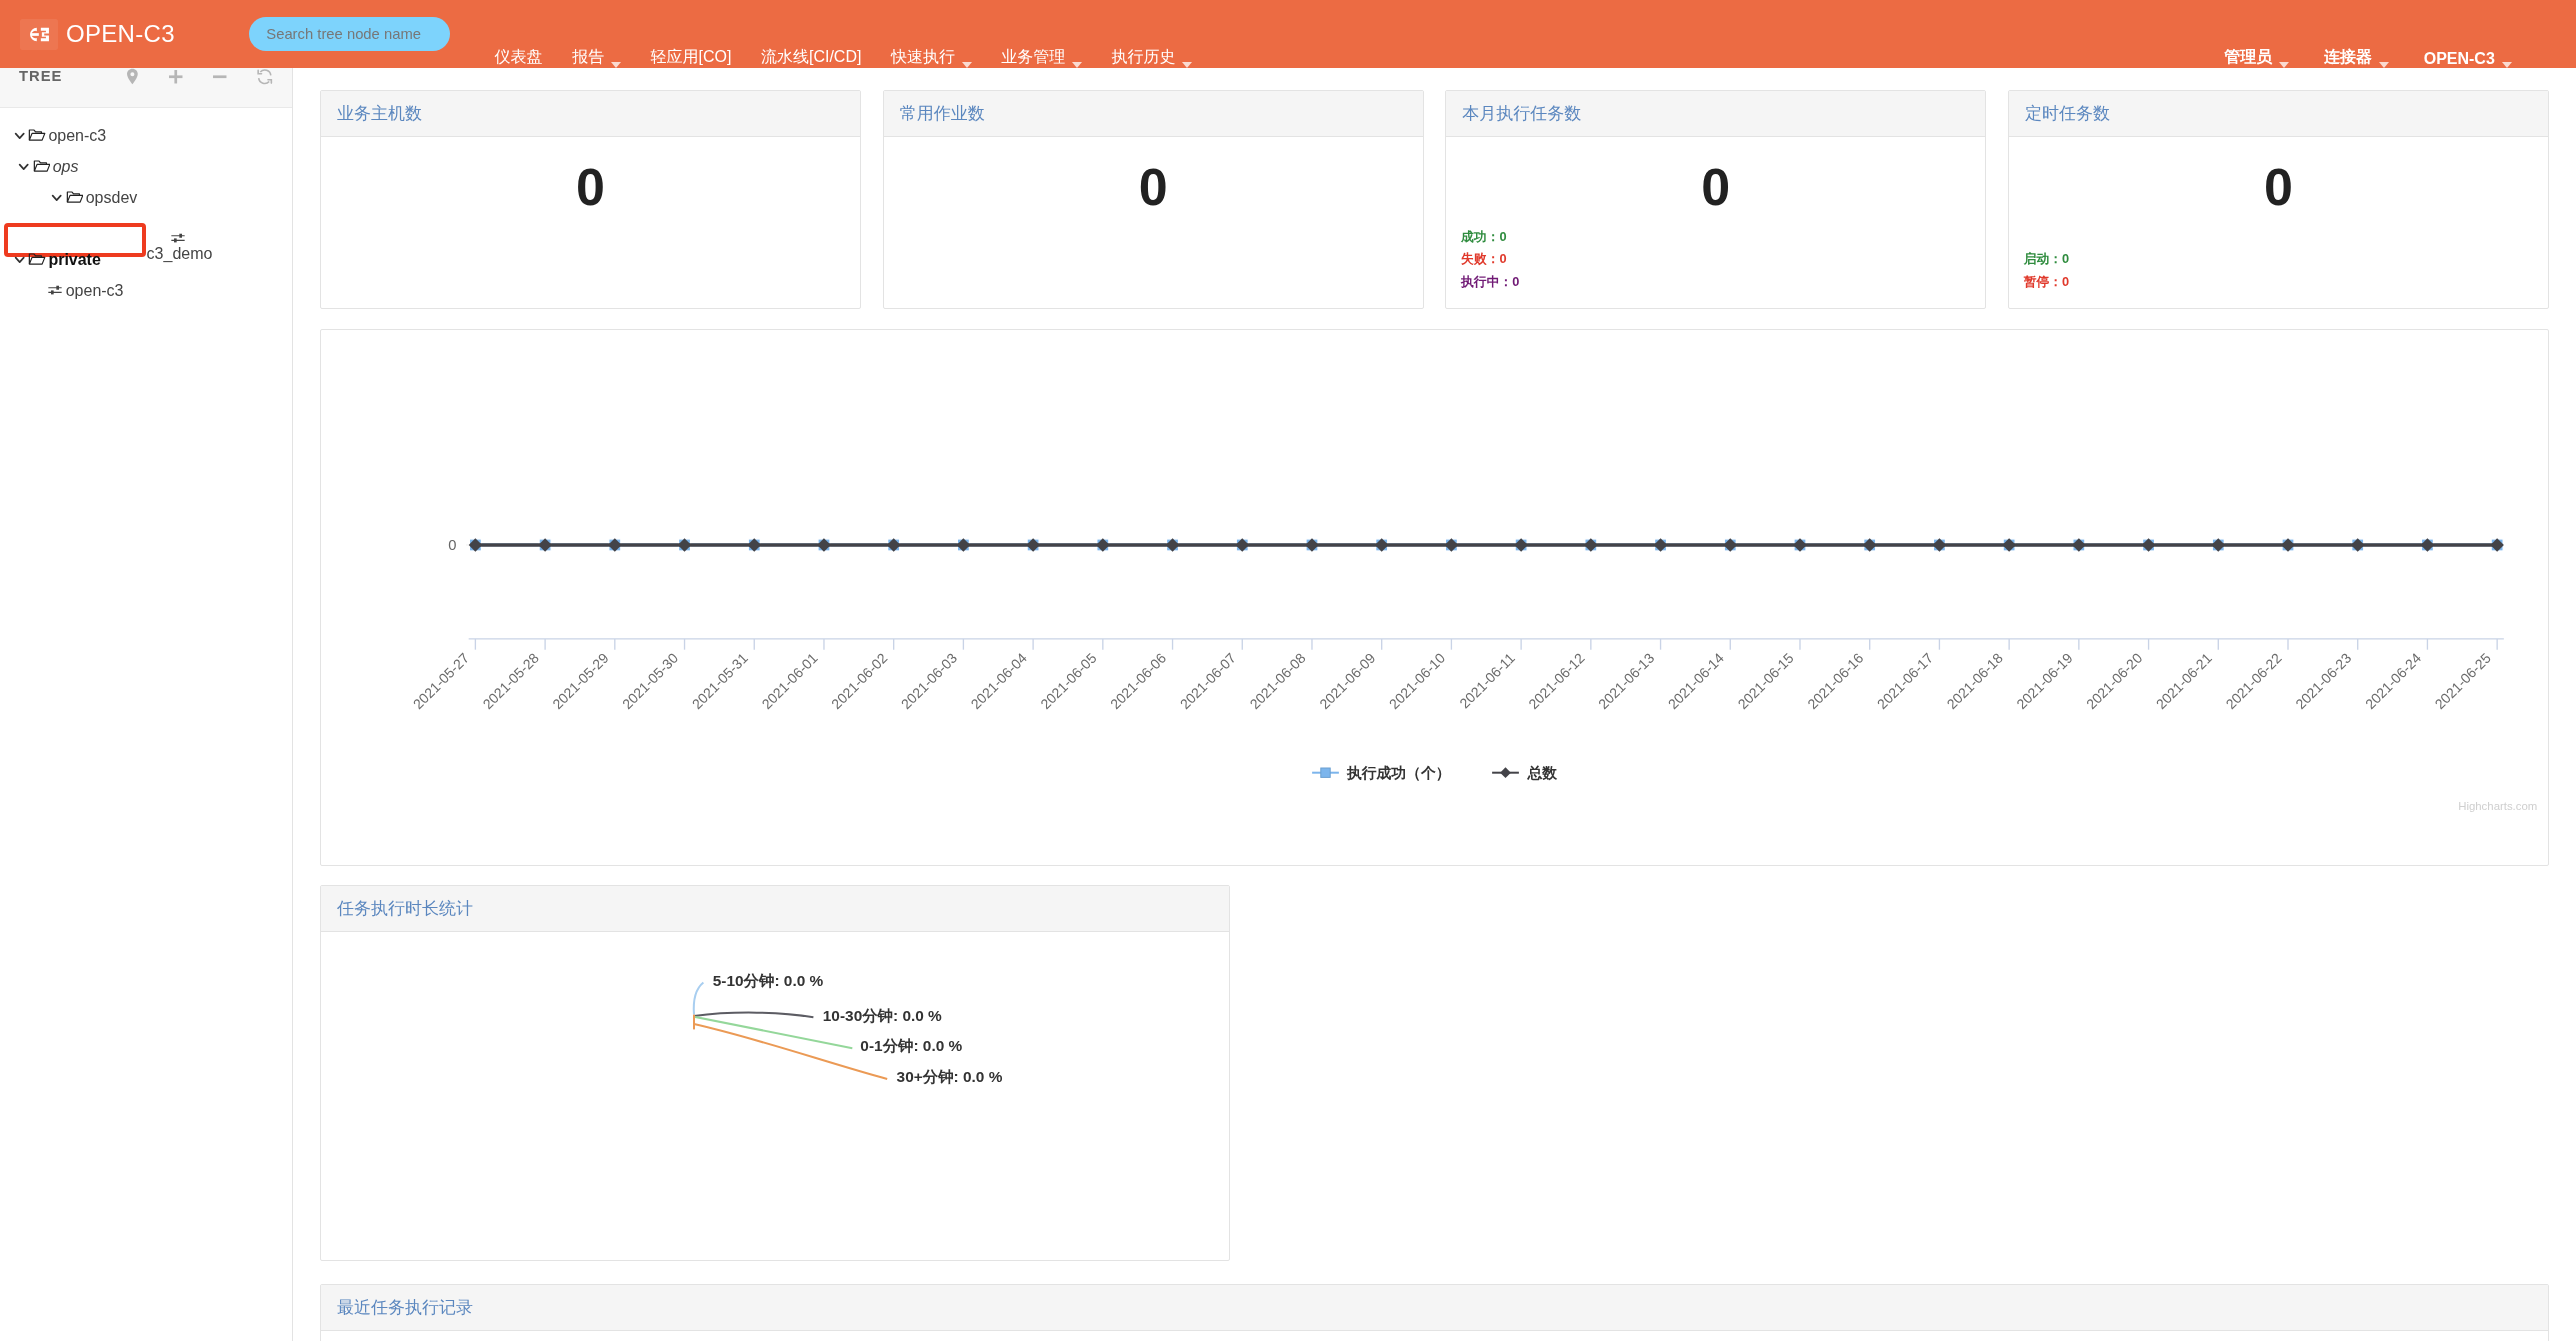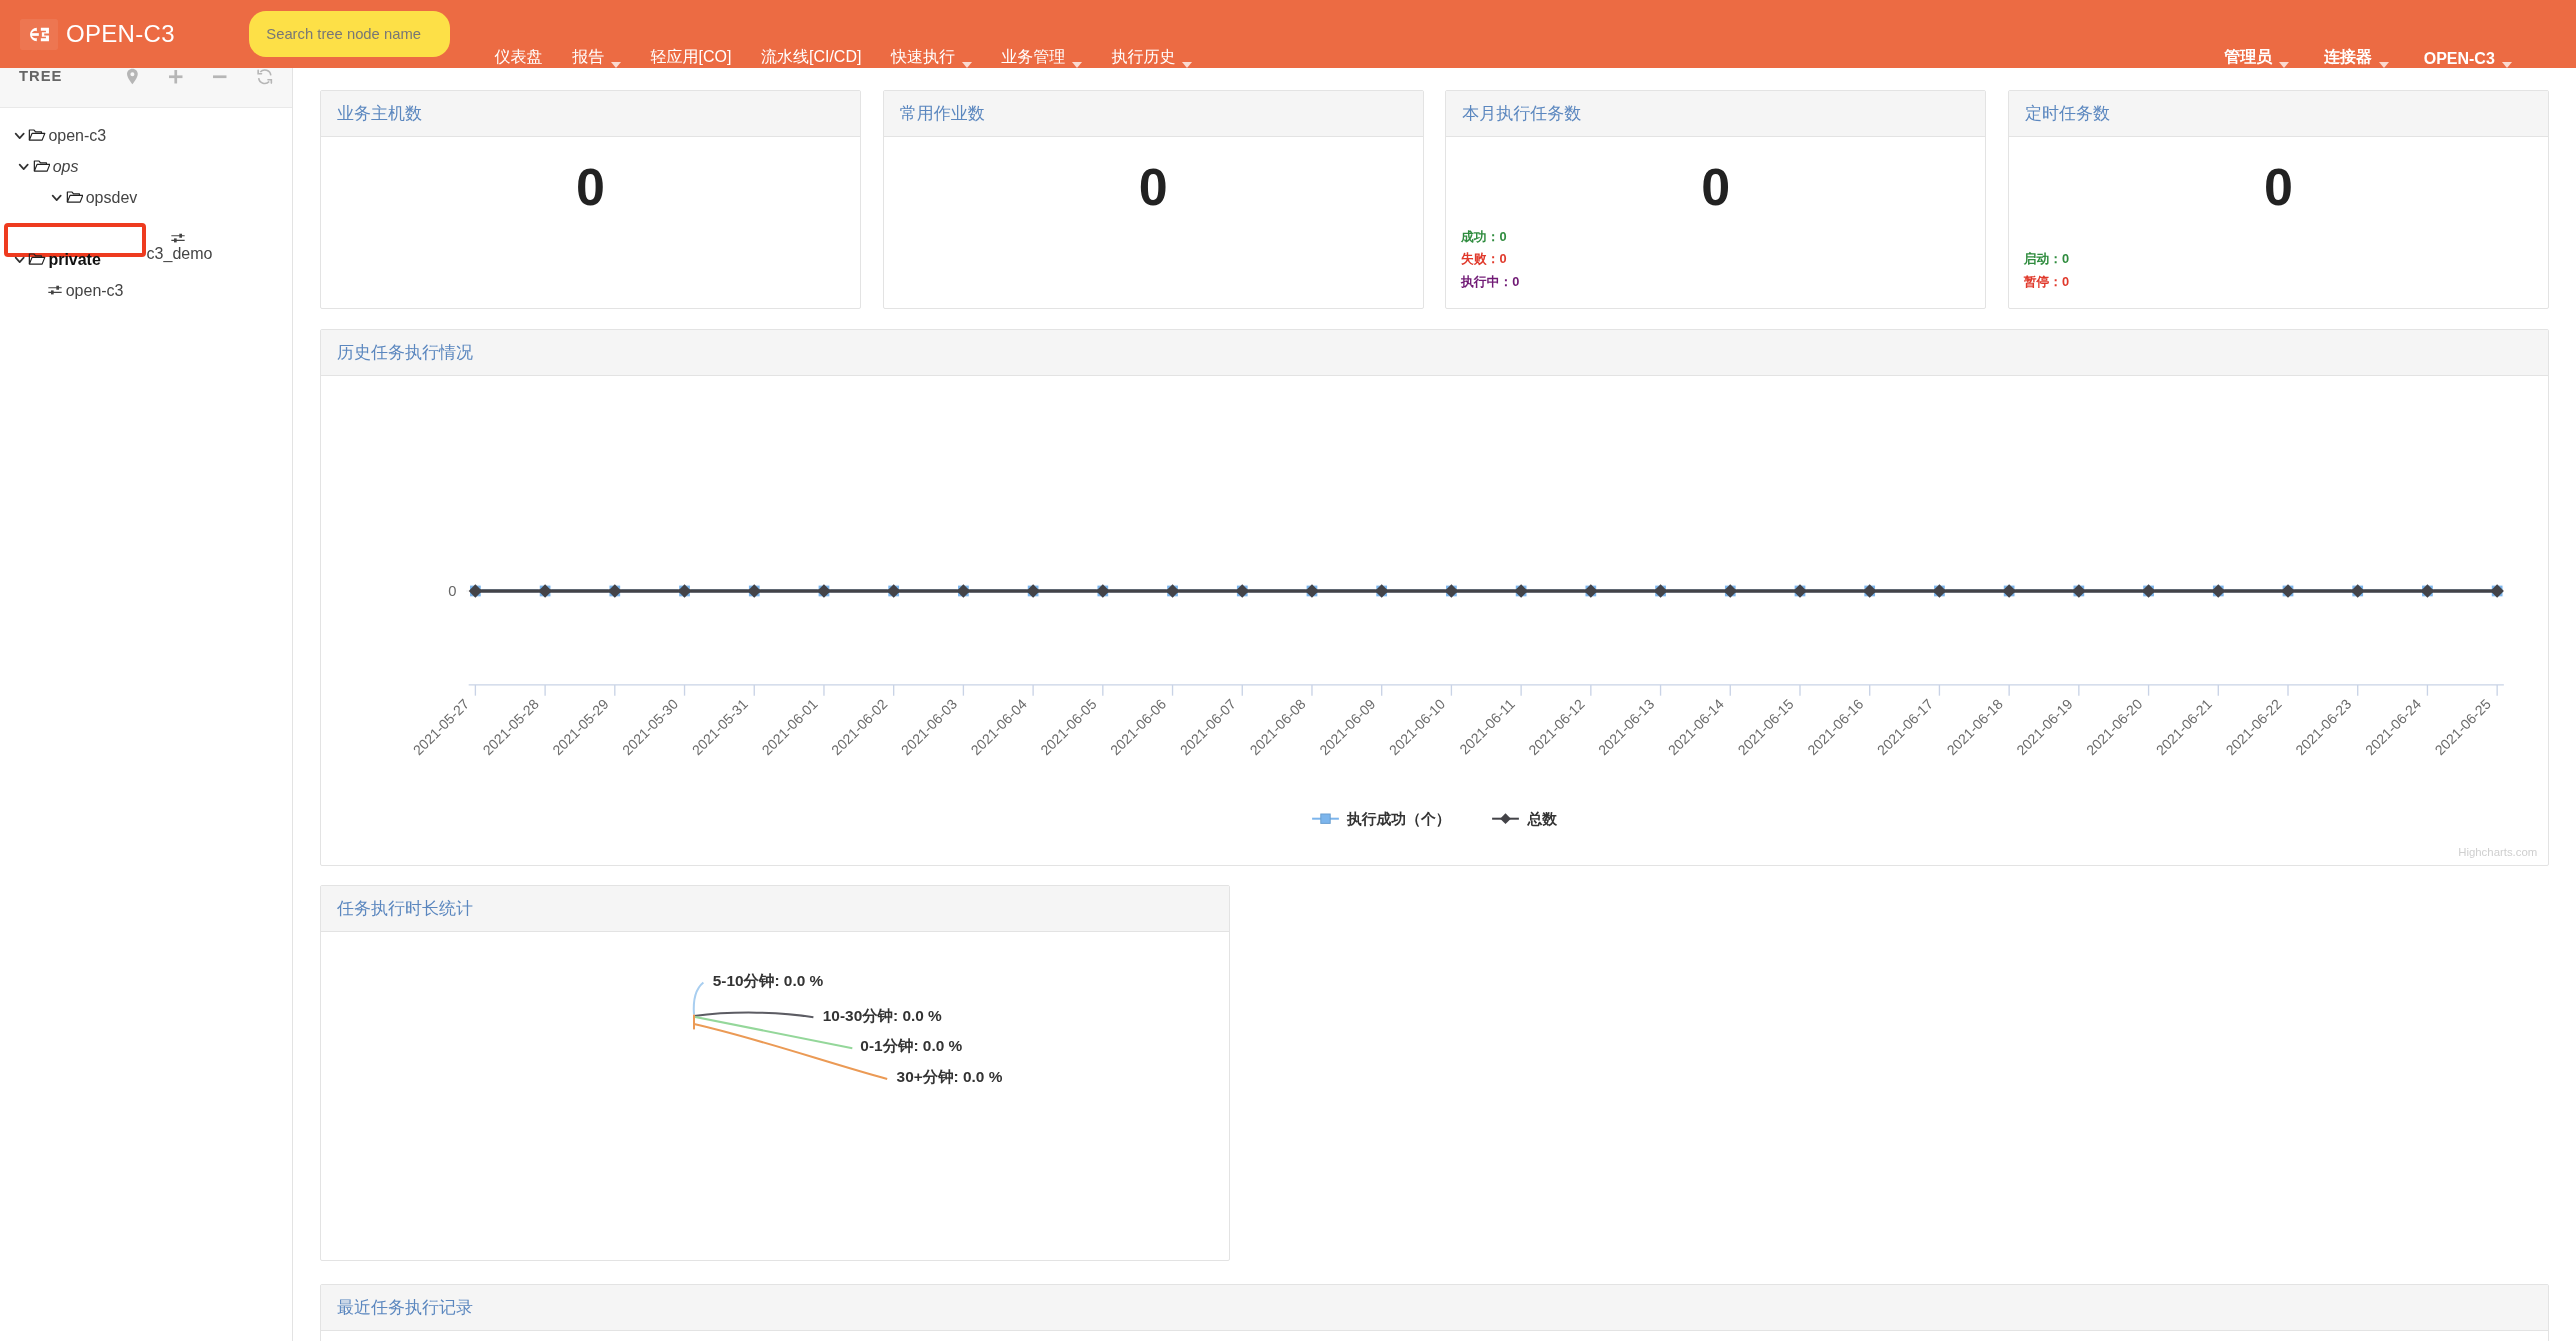--- a/index.html
+++ b/index.html
@@ -28,26 +28,26 @@
     display: flex; align-items: center; justify-content: center;
     background: rgba(255,255,255,0.08);
     border-radius: 2.7px;
   }
   #brand-name {
     color: #ffffff; font-size: 24px; letter-spacing: 0.3px;
     margin-left: 8px; font-weight: 400;
   }
   #search-wrap { margin-left: 74px; }
   #search-input {
-    width: 201px; height: 46px;
+    width: 201px; height: 34px;
     border-radius: 17px; border: none; outline: none;
     padding: 0 17.5px;
     font-size: 14.8px; color: #555;
     font-family: "Liberation Sans", sans-serif;
-    background: #fde047;
+    background: #7dd3fc;
   }
   #search-input::placeholder { color: #777; }
   .nav-menu { display: flex; align-items: center; height: 100%; }
   .nav-item {
     color: #ffffff; font-size: 16px;
     padding: 0 14.8px; height: 100%;
     display: flex; align-items: flex-end; cursor: pointer;
     white-space: nowrap;
   }
   .nav-item .caret {
@@ -413,23 +413,20 @@
           <div class="kpi-number">0</div>
           <div class="kpi-breakdown">
             <div style="color: rgb(47, 140, 62);"><span>启动：</span><span>0</span></div>
             <div style="color: rgb(224, 57, 43);"><span>暂停：</span><span>0</span></div>
           </div>
         </div>
       </div>
     </div>
 
   <div class="panel" id="history-panel">
-    <div class="panel-head">
-      <span class="panel-title">历史任务执行情况</span>
-    </div>
     <div id="history-chart-area">
       <svg id="chart-svg" width="2203" height="489" viewBox="0 0 3282 728">
           <text x="202" y="327" text-anchor="end" font-size="22" fill="#666" font-family="&quot;Liberation Sans&quot;, sans-serif">0</text>
           <line x1="216" y1="320" x2="250" y2="320" stroke="#f2f2f2" stroke-width="2"></line>
           <line x1="220" y1="460" x2="3252" y2="460" stroke="#c9d3e6" stroke-width="2"></line>
           <g>
             <line x1="230" y1="460" x2="230" y2="476" stroke="#c9d3e6" stroke-width="2"></line>
             <text x="222" y="490" font-size="21" fill="#6b6b6b" font-family="&quot;Liberation Sans&quot;, sans-serif" transform="rotate(-45 222 490)" text-anchor="end">2021-05-27</text>
             <line x1="333.8620689655172" y1="460" x2="333.8620689655172" y2="476" stroke="#c9d3e6" stroke-width="2"></line>
             <text x="325.8620689655172" y="490" font-size="21" fill="#6b6b6b" font-family="&quot;Liberation Sans&quot;, sans-serif" transform="rotate(-45 325.8620689655172 490)" text-anchor="end">2021-05-28</text>

